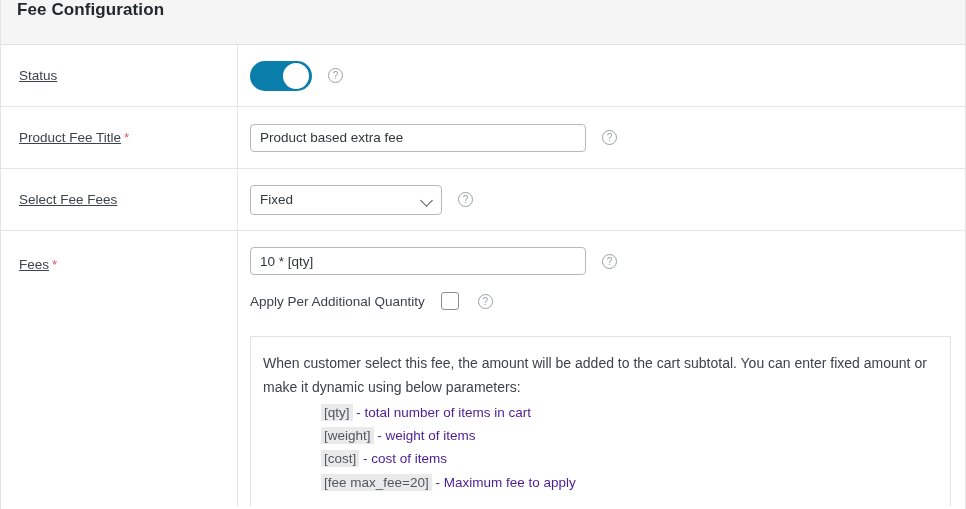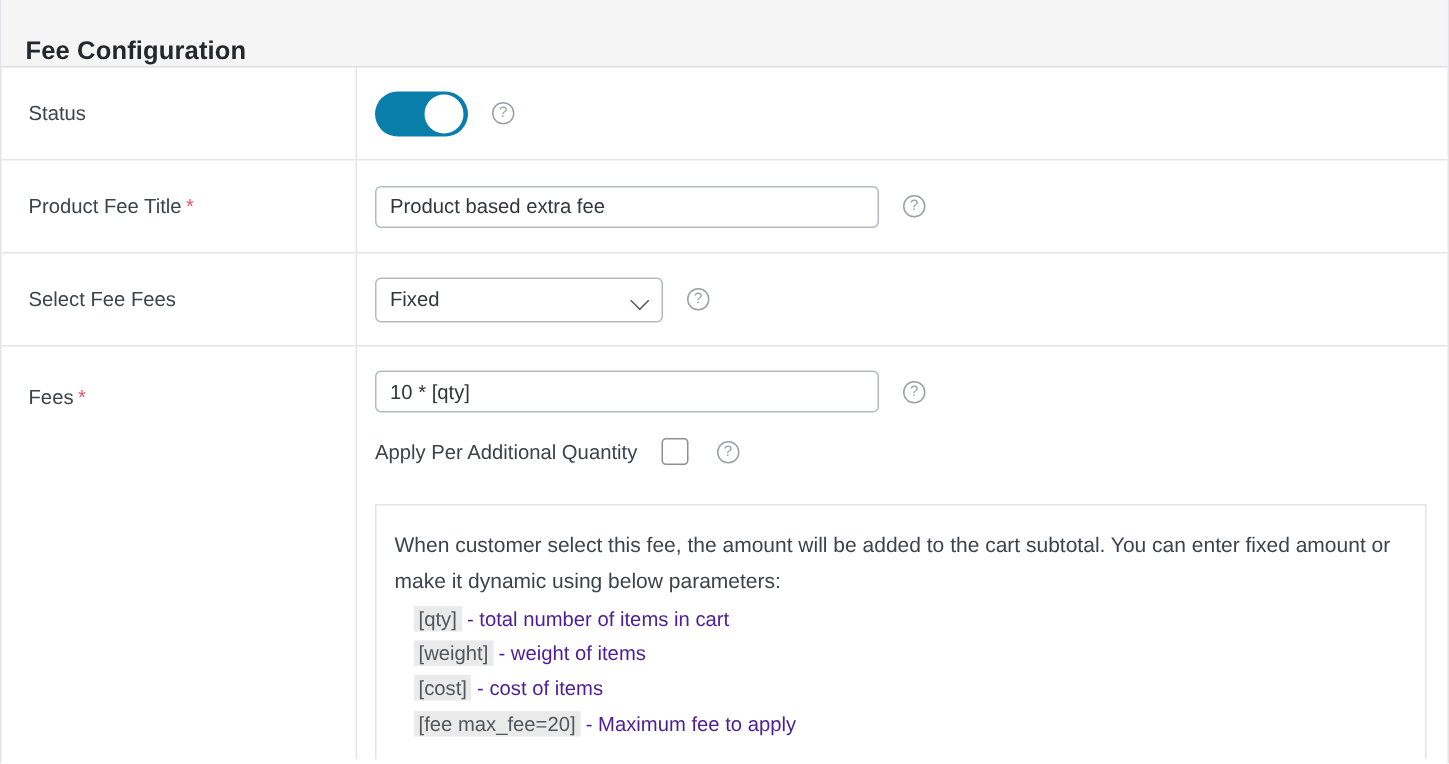--- a/index.html
+++ b/index.html
@@ -25,21 +25,21 @@
     border-left: 1px solid #e2e4e7;
     border-right: 1px solid #e2e4e7;
   }
 
   
   .panel-header {
     height: 45px;
     background: #f5f5f5;
     border-bottom: 1px solid #e0e0e0;
     display: flex;
-    align-items: flex-end;
+    align-items: flex-start;
     padding-left: 16px;
     box-sizing: border-box;
   }
   .panel-title {
     font-size: 17px;
     font-weight: bold;
     color: #23282d;
     letter-spacing: 0.1px;
   }
 
@@ -64,20 +64,21 @@
     padding-right: 10px;
   }
   .row-label.top-align {
     align-items: flex-start;
     padding-top: 26px;
   }
   .label-text {
     font-size: 13.5px;
     color: #3c434a;
     font-weight: normal;
+    text-decoration: underline;
   }
   .req {
     color: #e2586f;
     margin-left: 3px;
     font-size: 13.5px;
   }
   .row-field {
     flex: 1;
     box-sizing: border-box;
     padding: 0 0 0 12px;
@@ -227,20 +228,21 @@
   .param-list li {
     font-size: 13.5px;
     color: #3c434a;
     line-height: 1.72;
     padding-left: 13px;
   }
   .token {
     background: #eaeaea;
     padding: 1px 3px;
     color: #50575e;
+    margin-left: 45px;
   }
   .dash {
     color: #4c1d95;
   }
 </style>
 </head>
 <body>
 
 <div class="panel">
 

